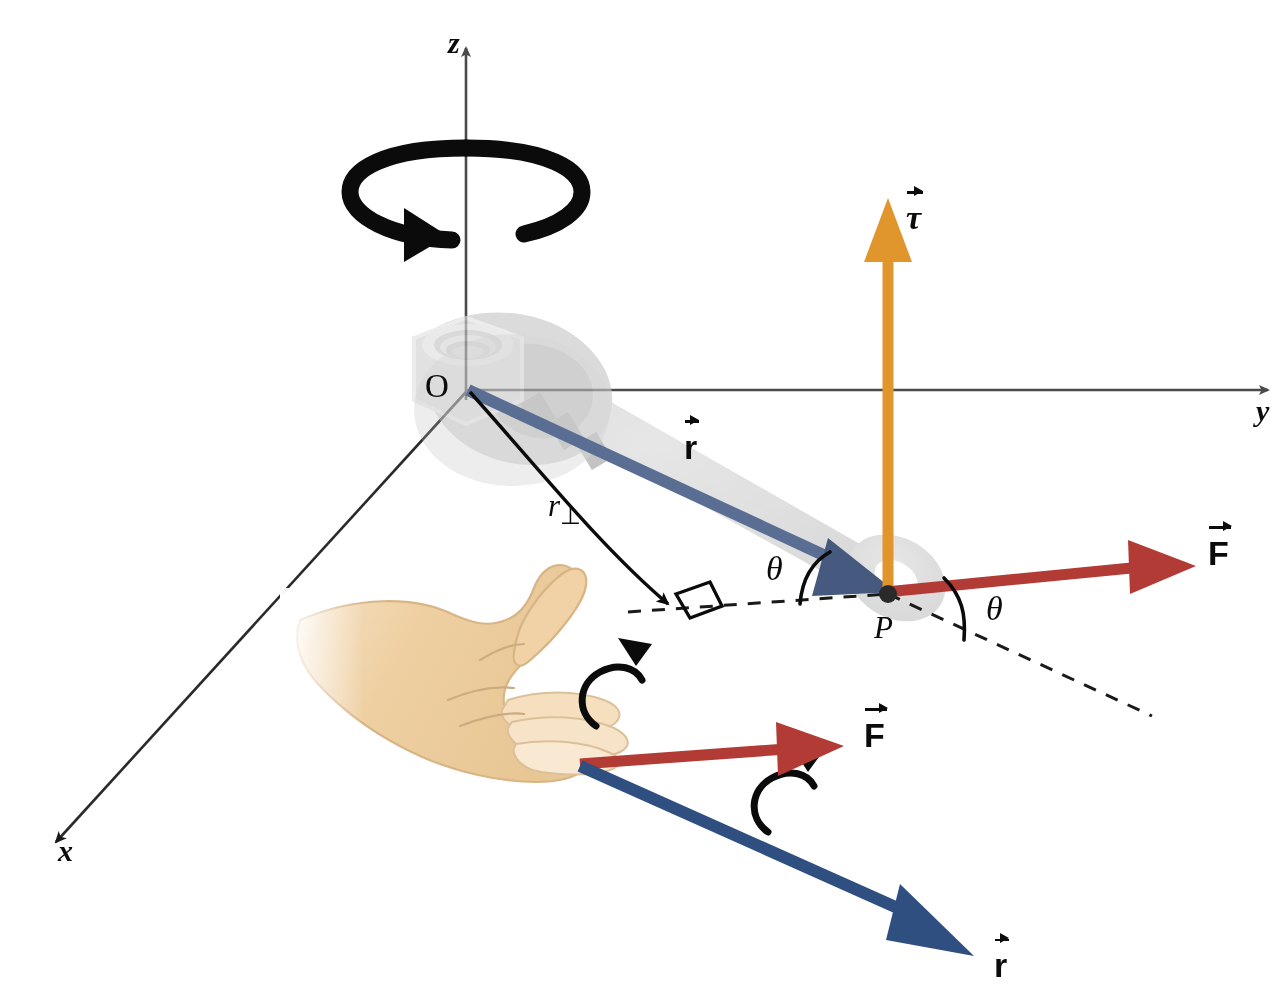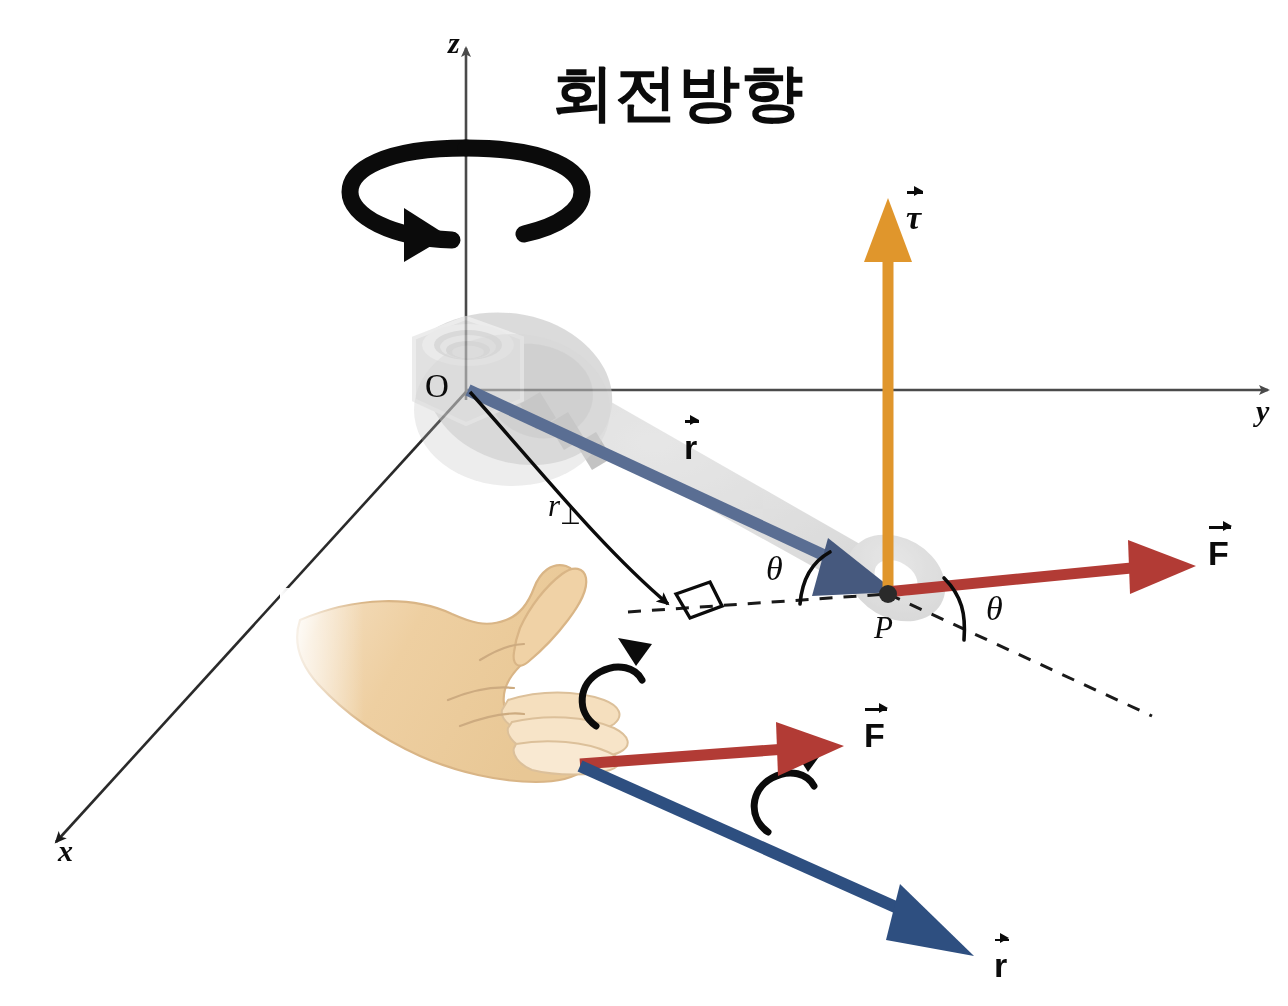--- a/index.html
+++ b/index.html
@@ -283,21 +283,20 @@
     </g>
 
   </svg>
 
   <div class="lbl lbl-axis" style="left:448px; top:28px;">z</div>
 
   <div class="lbl lbl-axis" style="left:1256px; top:396px;">y</div>
 
   <div class="lbl lbl-axis" style="left:58px; top:836px;">x</div>
 
-  <div class="lbl lbl-korean" style="left:552px; top:62px;">회전방향</div>
 
   <div class="lbl lbl-origin" style="left:425px; top:370px;">O</div>
 
   <div class="lbl lbl-point" style="left:874px; top:612px;">P</div>
 
   <div class="lbl lbl-rperp" style="left:548px; top:490px;"><span>r</span><span class="sub">⊥</span></div>
 
   <div class="lbl lbl-greek" style="left:766px; top:552px;">θ</div>
 
   <div class="lbl lbl-greek" style="left:986px; top:592px;">θ</div>

